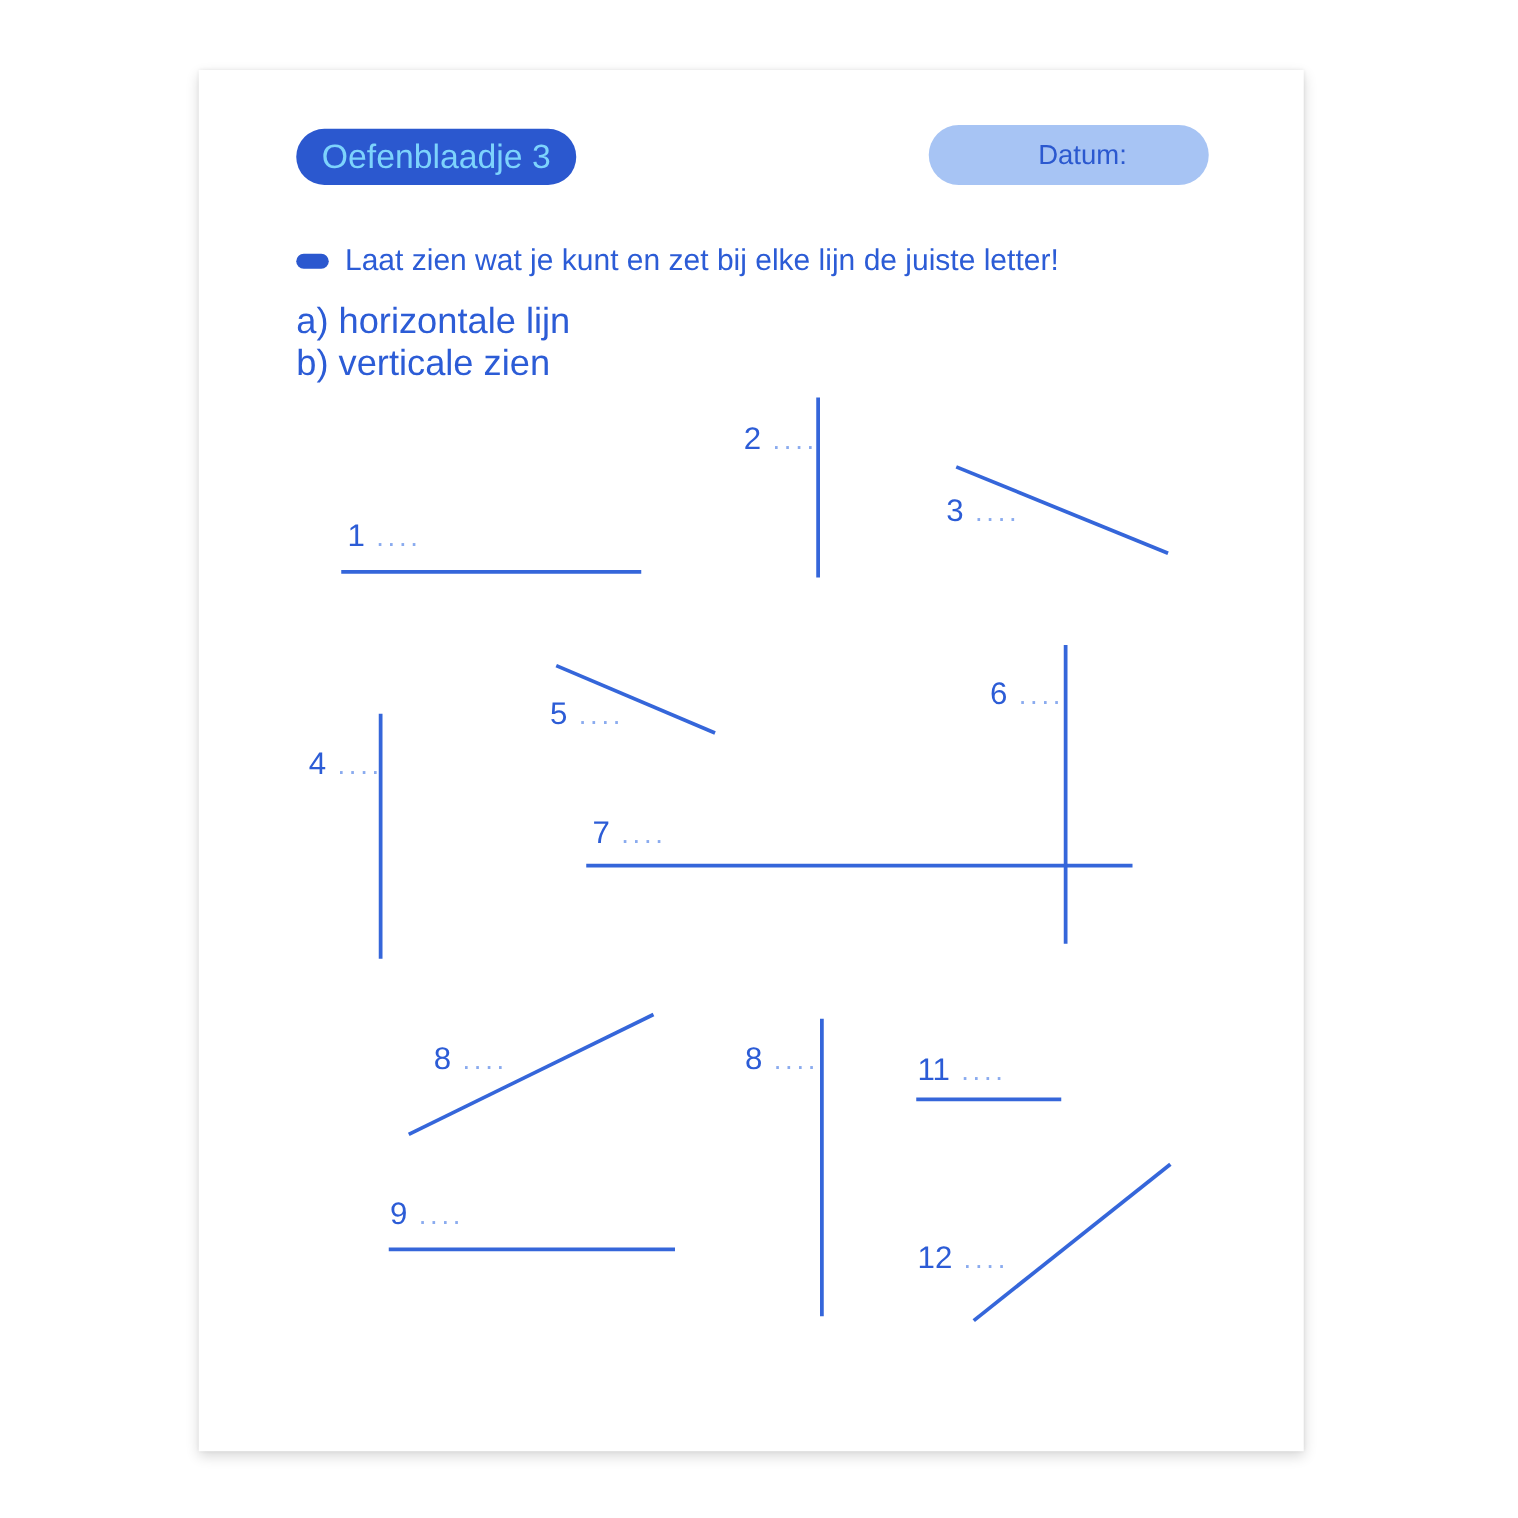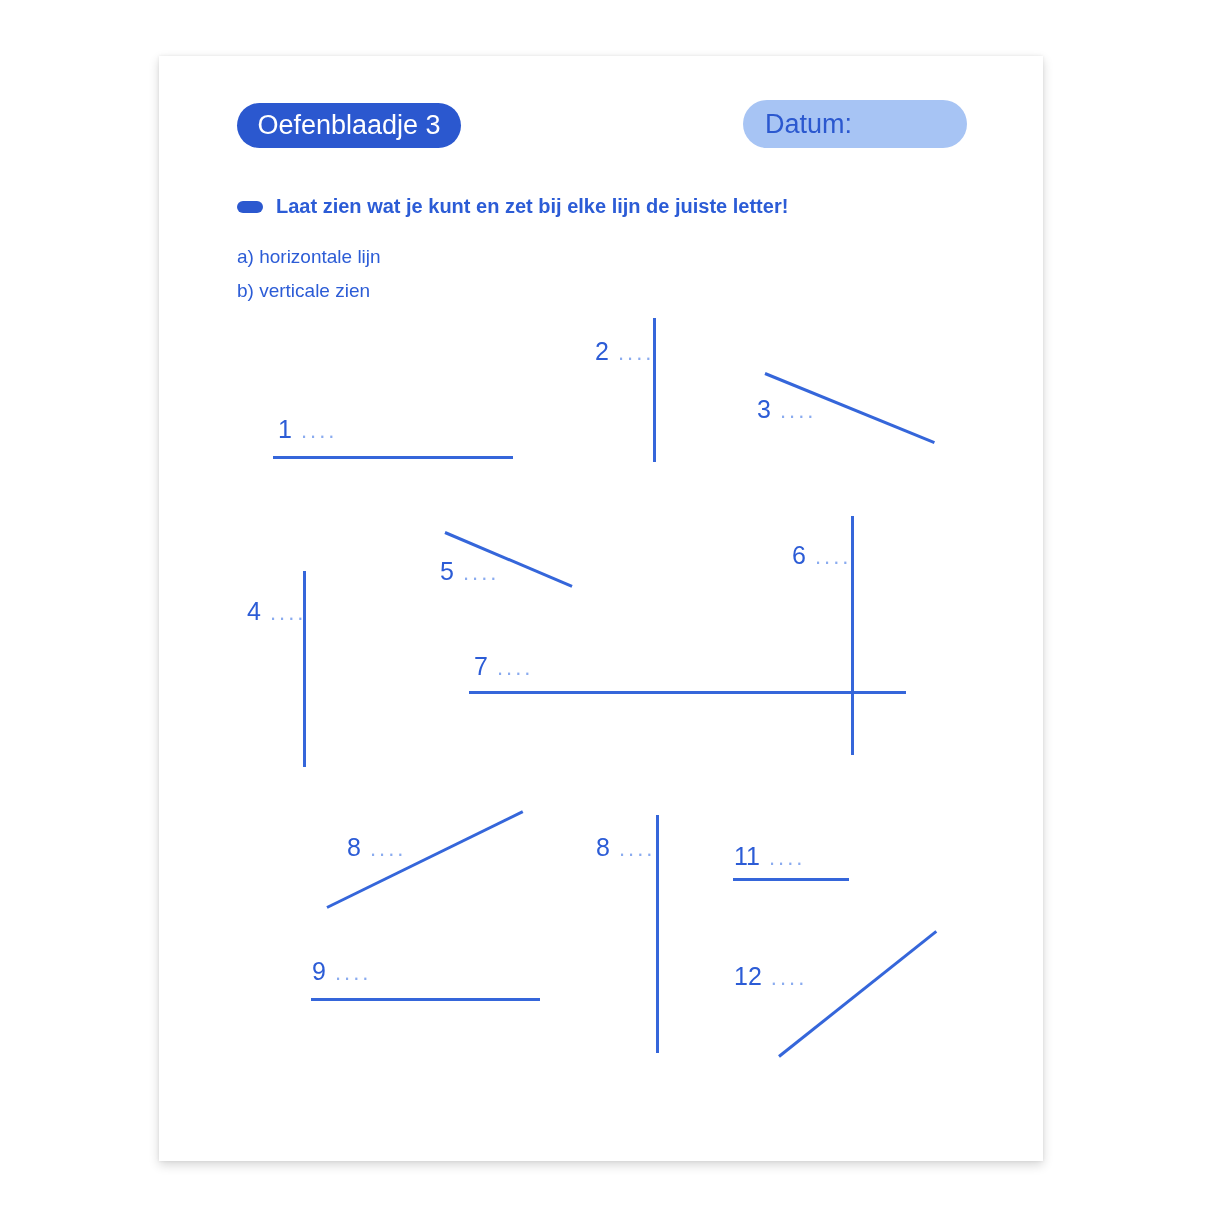--- a/index.html
+++ b/index.html
@@ -23,48 +23,49 @@
     width: 884px; height: 1105px;
     background: #ffffff;
     box-shadow: 0 4px 10px rgba(0,0,0,0.16), 0 0 3px rgba(0,0,0,0.08);
   }
 
   .title-pill {
     position: absolute; left: 78px; top: 47px;
     width: 224px; height: 45px;
     background: var(--primary-blue);
     border-radius: 23px;
-    color: #ffffff; font-size: 27px;
+    color: #7dd3fc; font-size: 27px;
     display: flex; align-items: center; justify-content: center;
   }
   .date-pill {
     position: absolute; left: 584px; top: 44px;
     width: 224px; height: 48px;
     background: var(--light-blue-fill);
     border-radius: 24px;
-    color: var(--primary-blue); font-size: 27px;
+    color: var(--primary-blue); font-size: 22px;
     display: flex; align-items: center;
     padding-left: 22px;
+    justify-content: center;
   }
 
   .instruction {
     position: absolute; left: 78px; top: 139px;
     display: flex; align-items: center; gap: 13px;
-    color: var(--text-blue); font-size: 20px; white-space: nowrap; font-weight: bold;
+    color: var(--text-blue); font-size: 24px; white-space: nowrap;
   }
   .dash {
     width: 26px; height: 12px;
     border-radius: 7px;
     background: var(--primary-blue);
     flex: 0 0 auto;
   }
 
   .options {
     position: absolute; left: 78px; top: 184px;
-    color: var(--text-blue); font-size: 19px; line-height: 34px;
+    color: var(--text-blue); font-size: 29px; line-height: 34px;
   }
 
   .lbl {
     position: absolute;
     color: var(--text-blue); font-size: 25px; line-height: 26px;
     white-space: nowrap;
   }
   .lbl .dots {
     color: var(--dots-blue);
     font-size: 22px;
@@ -82,21 +83,21 @@
   #lbl-2  { left: 436px; top: 282px; }
   #lbl-3  { left: 598px; top: 340px; }
   #lbl-4  { left:  88px; top: 542px; }
   #lbl-5  { left: 281px; top: 502px; }
   #lbl-6  { left: 633px; top: 486px; }
   #lbl-7  { left: 315px; top: 597px; }
   #lbl-8  { left: 188px; top: 778px; }
   #lbl-9  { left: 153px; top: 902px; }
   #lbl-10 { left: 437px; top: 778px; }
   #lbl-11 { left: 575px; top: 787px; text-align: right; }
-  #lbl-12 { left: 575px; top: 907px; }
+  #lbl-12 { left: 575px; top: 937px; }
 
   
   #seg-1  { left: 114px; top: 400px; width: 240px; }
   #seg-2  { left: 494px; top: 262px; height: 144px; }
   #seg-3  { left: 606px; top: 316px; width: 183px; transform: rotate(22.2deg); }
   #seg-4  { left: 144px; top: 515px; height: 196px; }
   #seg-5  { left: 286px; top: 475px; width: 138px; transform: rotate(23deg); }
   #seg-6  { left: 692px; top: 460px; height: 239px; }
   #seg-7  { left: 310px; top: 635px; width: 437px; }
   #seg-8  { left: 168px; top: 850px; width: 218px; transform: rotate(-26.1deg); }

